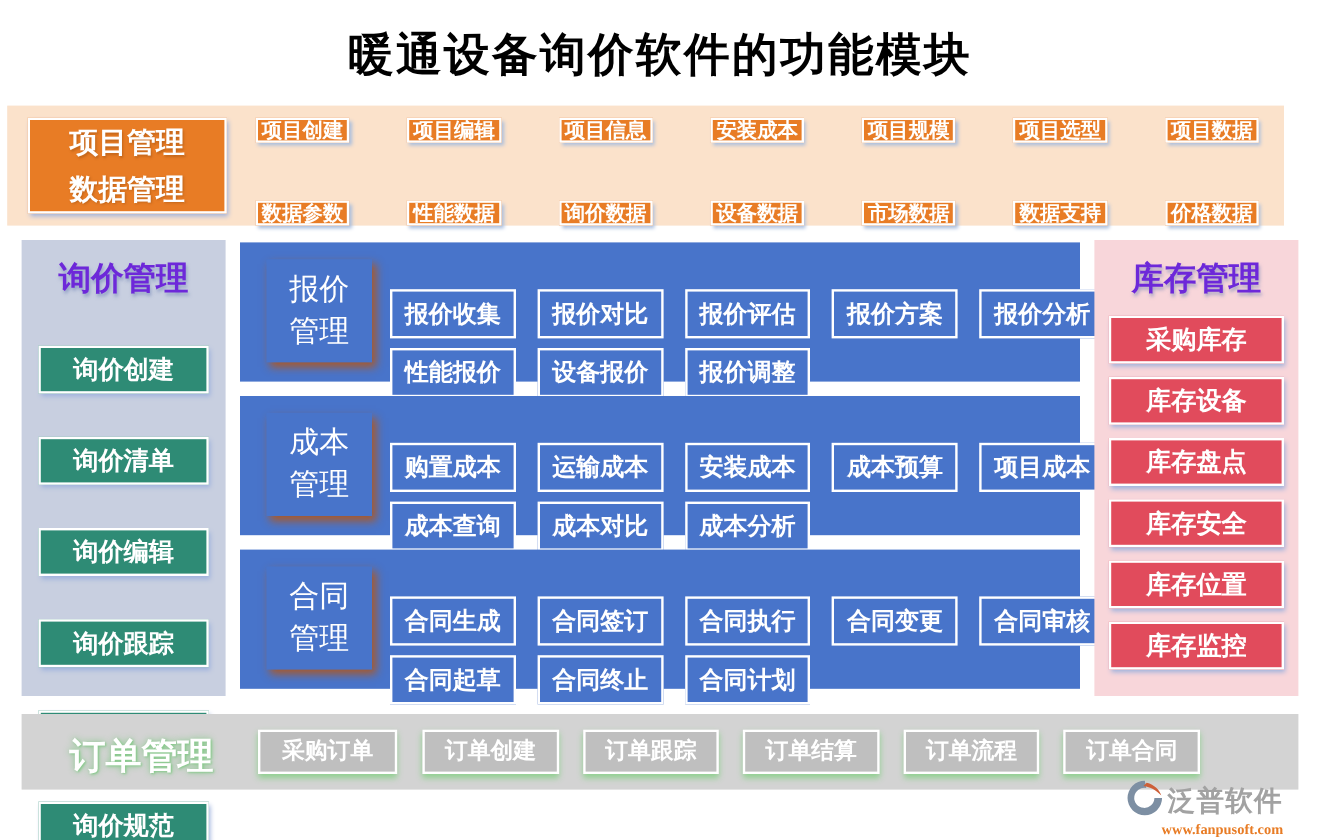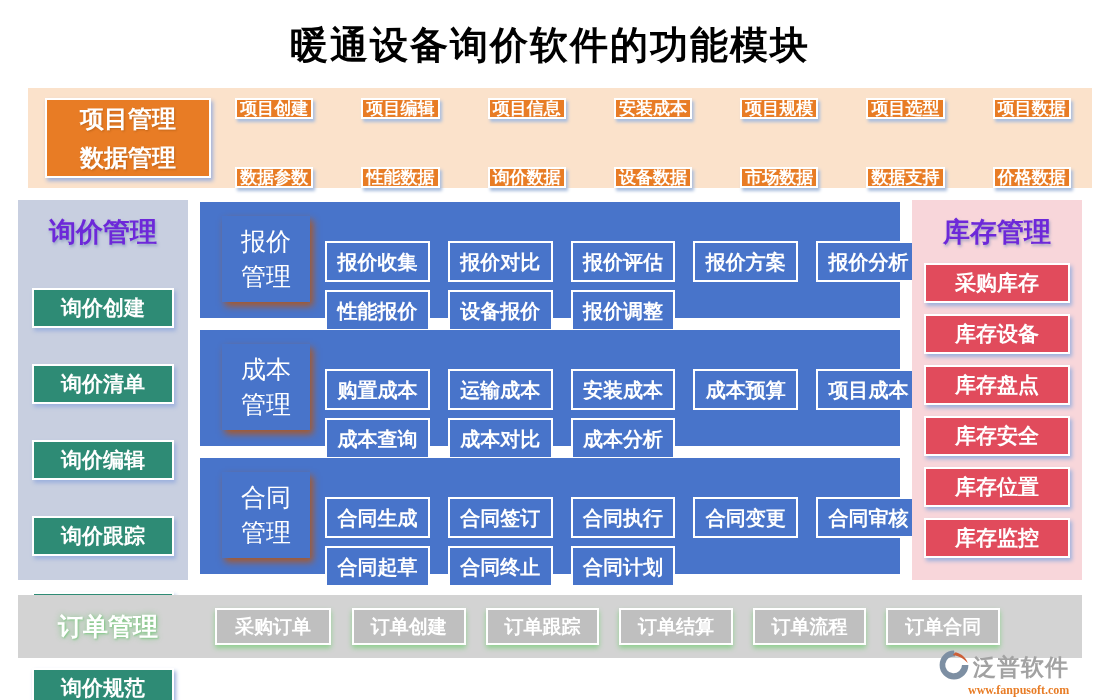--- a/index.html
+++ b/index.html
@@ -9,21 +9,21 @@
 
   .title { position:absolute; top:20px; left:0; width:100%; text-align:center;
     font-size:38px; font-weight:bold; color:#000; letter-spacing:2px; }
 
   
   .btn { appearance:none; border:2px solid #fff; color:#fff; font-weight:bold;
     font-family:inherit; display:flex; align-items:center; justify-content:center;
     cursor:pointer; line-height:1; }
 
   
-  .top-band { position:absolute; left:28px; top:88px; width:1064px; height:100px; background:#fbe2cb; }
+  .top-band { position:absolute; left:6px; top:88px; width:1064px; height:100px; background:#fbe2cb; }
   .band-label { position:absolute; left:17px; top:10px; width:166px; height:80px;
     background:#e87c25; border:2px solid #fff; box-shadow:2px 3px 4px #9db1dd;
     color:#fff; font-size:24px; font-weight:bold; display:flex; flex-direction:column;
     justify-content:center; align-items:center; gap:7px; cursor:pointer;
     text-shadow:1px 1px 2px rgba(120,60,10,.35); }
   .top-grid { position:absolute; left:207px; top:10px; width:836px; height:80px;
     display:grid; grid-template-columns:repeat(7,1fr); grid-template-rows:1fr 1fr;
     column-gap:8px; row-gap:8px;gap:48px; }
   .orange-btn { background:#e87c25; box-shadow:2px 3px 3px #a9bede; font-size:17px; }
 
@@ -43,21 +43,21 @@
   .cb-label { position:absolute; left:22px; top:14px; width:88px; height:86px;
     background:#4874ca; color:#ffffff; font-size:25px; font-weight:normal; text-align:center;
     display:flex; align-items:center; justify-content:center; line-height:1.4;
     padding:0 17px; box-shadow:3px 4px 7px rgba(176,86,28,.95); cursor:pointer; }
   .cb-grid { position:absolute; left:125px; top:11px; width:596px;
     display:grid; grid-template-columns:repeat(5,1fr); column-gap:18px; row-gap:8px;margin-top:28px; }
   .blue-btn { background:#4874ca; height:41px; font-size:20px; }
 
   
   .bottom-band { position:absolute; left:18px; top:595px; width:1064px; height:63px; background:#d3d3d3; }
-  .bottom-label { position:absolute; left:40px; top:15px; font-size:25px; font-weight:bold;
+  .bottom-label { position:absolute; left:40px; top:15px; font-size:30px; font-weight:bold;
     color:#fff; text-shadow:0 0 6px #86c98a, 1px 1px 2px #86c98a; }
   .gray-btn { background:#bfbfbf; box-shadow:0 3px 5px #8fd08f; font-size:19px; }
   .primary-order { position:absolute; left:197px; top:13px; width:116px; height:37px; }
   .bottom-grid { position:absolute; left:334px; top:13px; width:648px; height:37px;
     display:grid; grid-template-columns:repeat(5,1fr); column-gap:20px; }
 
   
   .logo { position:absolute; left:938px; top:649px; width:156px; z-index:2; }
   .logo-row { display:flex; align-items:center; gap:3px; }
   .logo-name { font-size:23px; font-weight:bold; color:#a2a2a2; letter-spacing:1px; }

